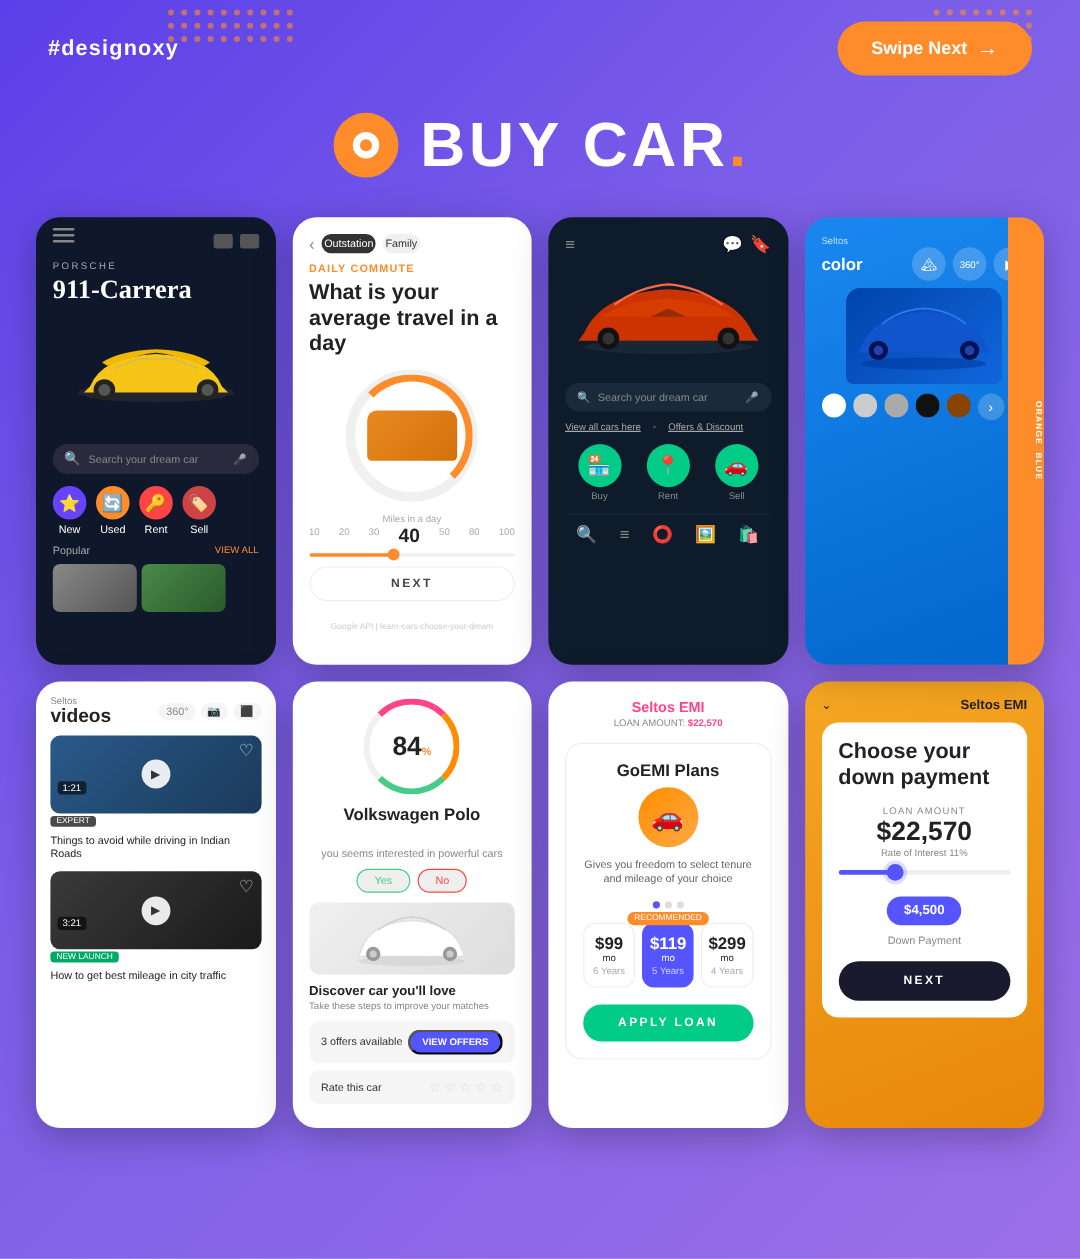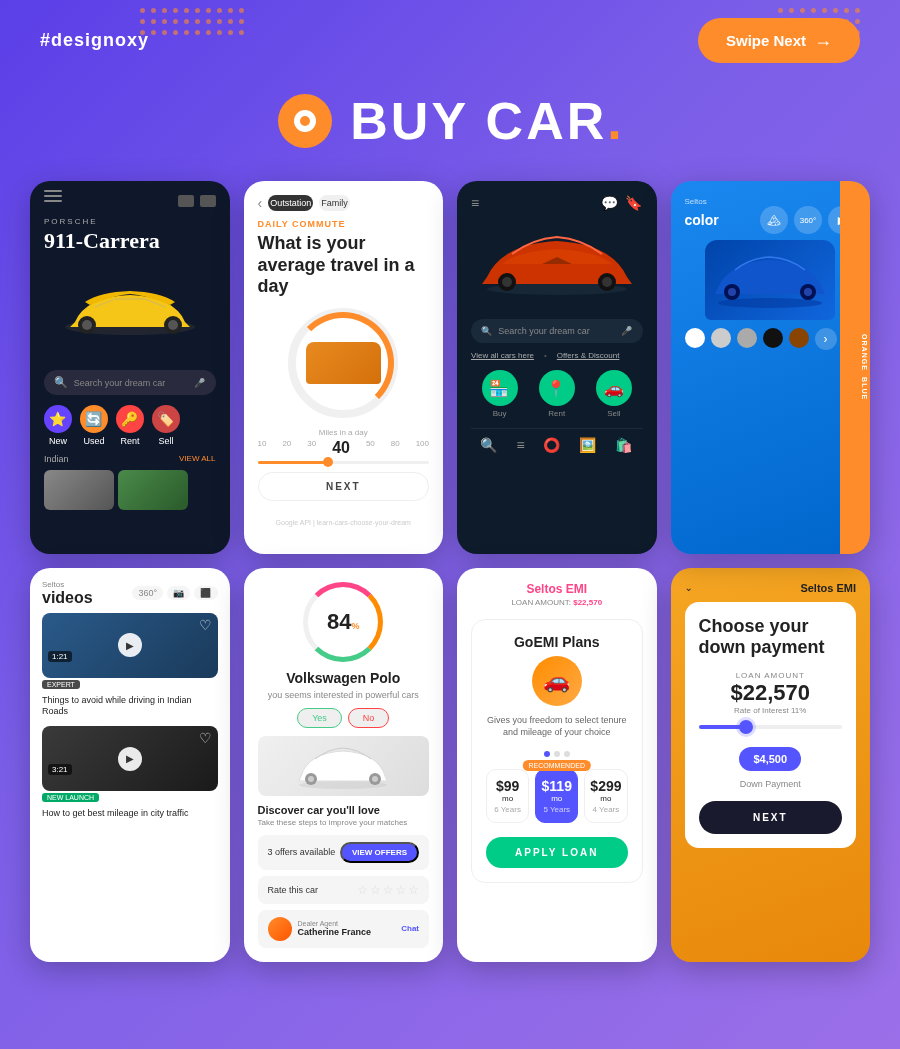--- a/index.html
+++ b/index.html
@@ -342,21 +342,21 @@
       content: '';
       position: absolute;
       inset: -5px;
       border-radius: 50%;
       border: 5px solid transparent;
       border-top-color: #ff4488;
       border-right-color: #ff8c00;
       border-bottom-color: #44cc88;
     }
     .match-pct { font-size: 9px; color: #ff8c2a; }
-    .vw-title { font-size: 14px; font-weight: 700; text-align: center; margin-bottom: 4px; }
+    .vw-title { font-size: 14px; font-weight: 700; text-align: center; margin-bottom: 20px; }
     .vw-subtitle { font-size: 9px; color: #888; text-align: center; margin-bottom: 8px; }
     .yes-no-row { display: flex; gap: 6px; justify-content: center; margin-bottom: 8px; }
     .yn-btn {
       border-radius: 15px;
       padding: 4px 14px;
       font-size: 9px;
       border: 1.5px solid #eee;
       cursor: pointer;
       display: flex; align-items: center; gap: 4px;
     }
@@ -640,21 +640,21 @@
         <div class="action-circle" style="background:#ff4444;">🔑</div>
         <span>Rent</span>
       </div>
       <div class="action-btn">
         <div class="action-circle" style="background:#cc4444;">🏷️</div>
         <span>Sell</span>
       </div>
     </div>
     <div class="popular-section">
       <div class="popular-header">
-        <span>Indian</span>
+        <span>Popular</span>
         <span class="view-all">VIEW ALL</span>
       </div>
       <div class="popular-imgs">
         <div class="popular-img popular-img-1"></div>
         <div class="popular-img popular-img-2"></div>
       </div>
     </div>
   </div>
 
   <div class="phone-card card-2">
@@ -846,28 +846,20 @@
     </div>
     <div class="rate-row">
       <span class="rate-label">Rate this car</span>
       <div class="stars">
         <span class="star">☆</span>
         <span class="star">☆</span>
         <span class="star">☆</span>
         <span class="star">☆</span>
         <span class="star">☆</span>
       </div>
-    </div>
-    <div class="agent-row">
-      <div class="agent-avatar"></div>
-      <div class="agent-info">
-        <div class="agent-title">Dealer Agent</div>
-        <div class="agent-name">Catherine France</div>
-      </div>
-      <span class="chat-btn">Chat</span>
     </div>
   </div>
 
   <div class="phone-card card-7">
     <div class="emi-header">Seltos EMI</div>
     <div class="loan-amount-label">
       <span>LOAN AMOUNT:</span>
       <span class="loan-amount-value">$22,570</span>
     </div>
     <div class="goemi-box">

